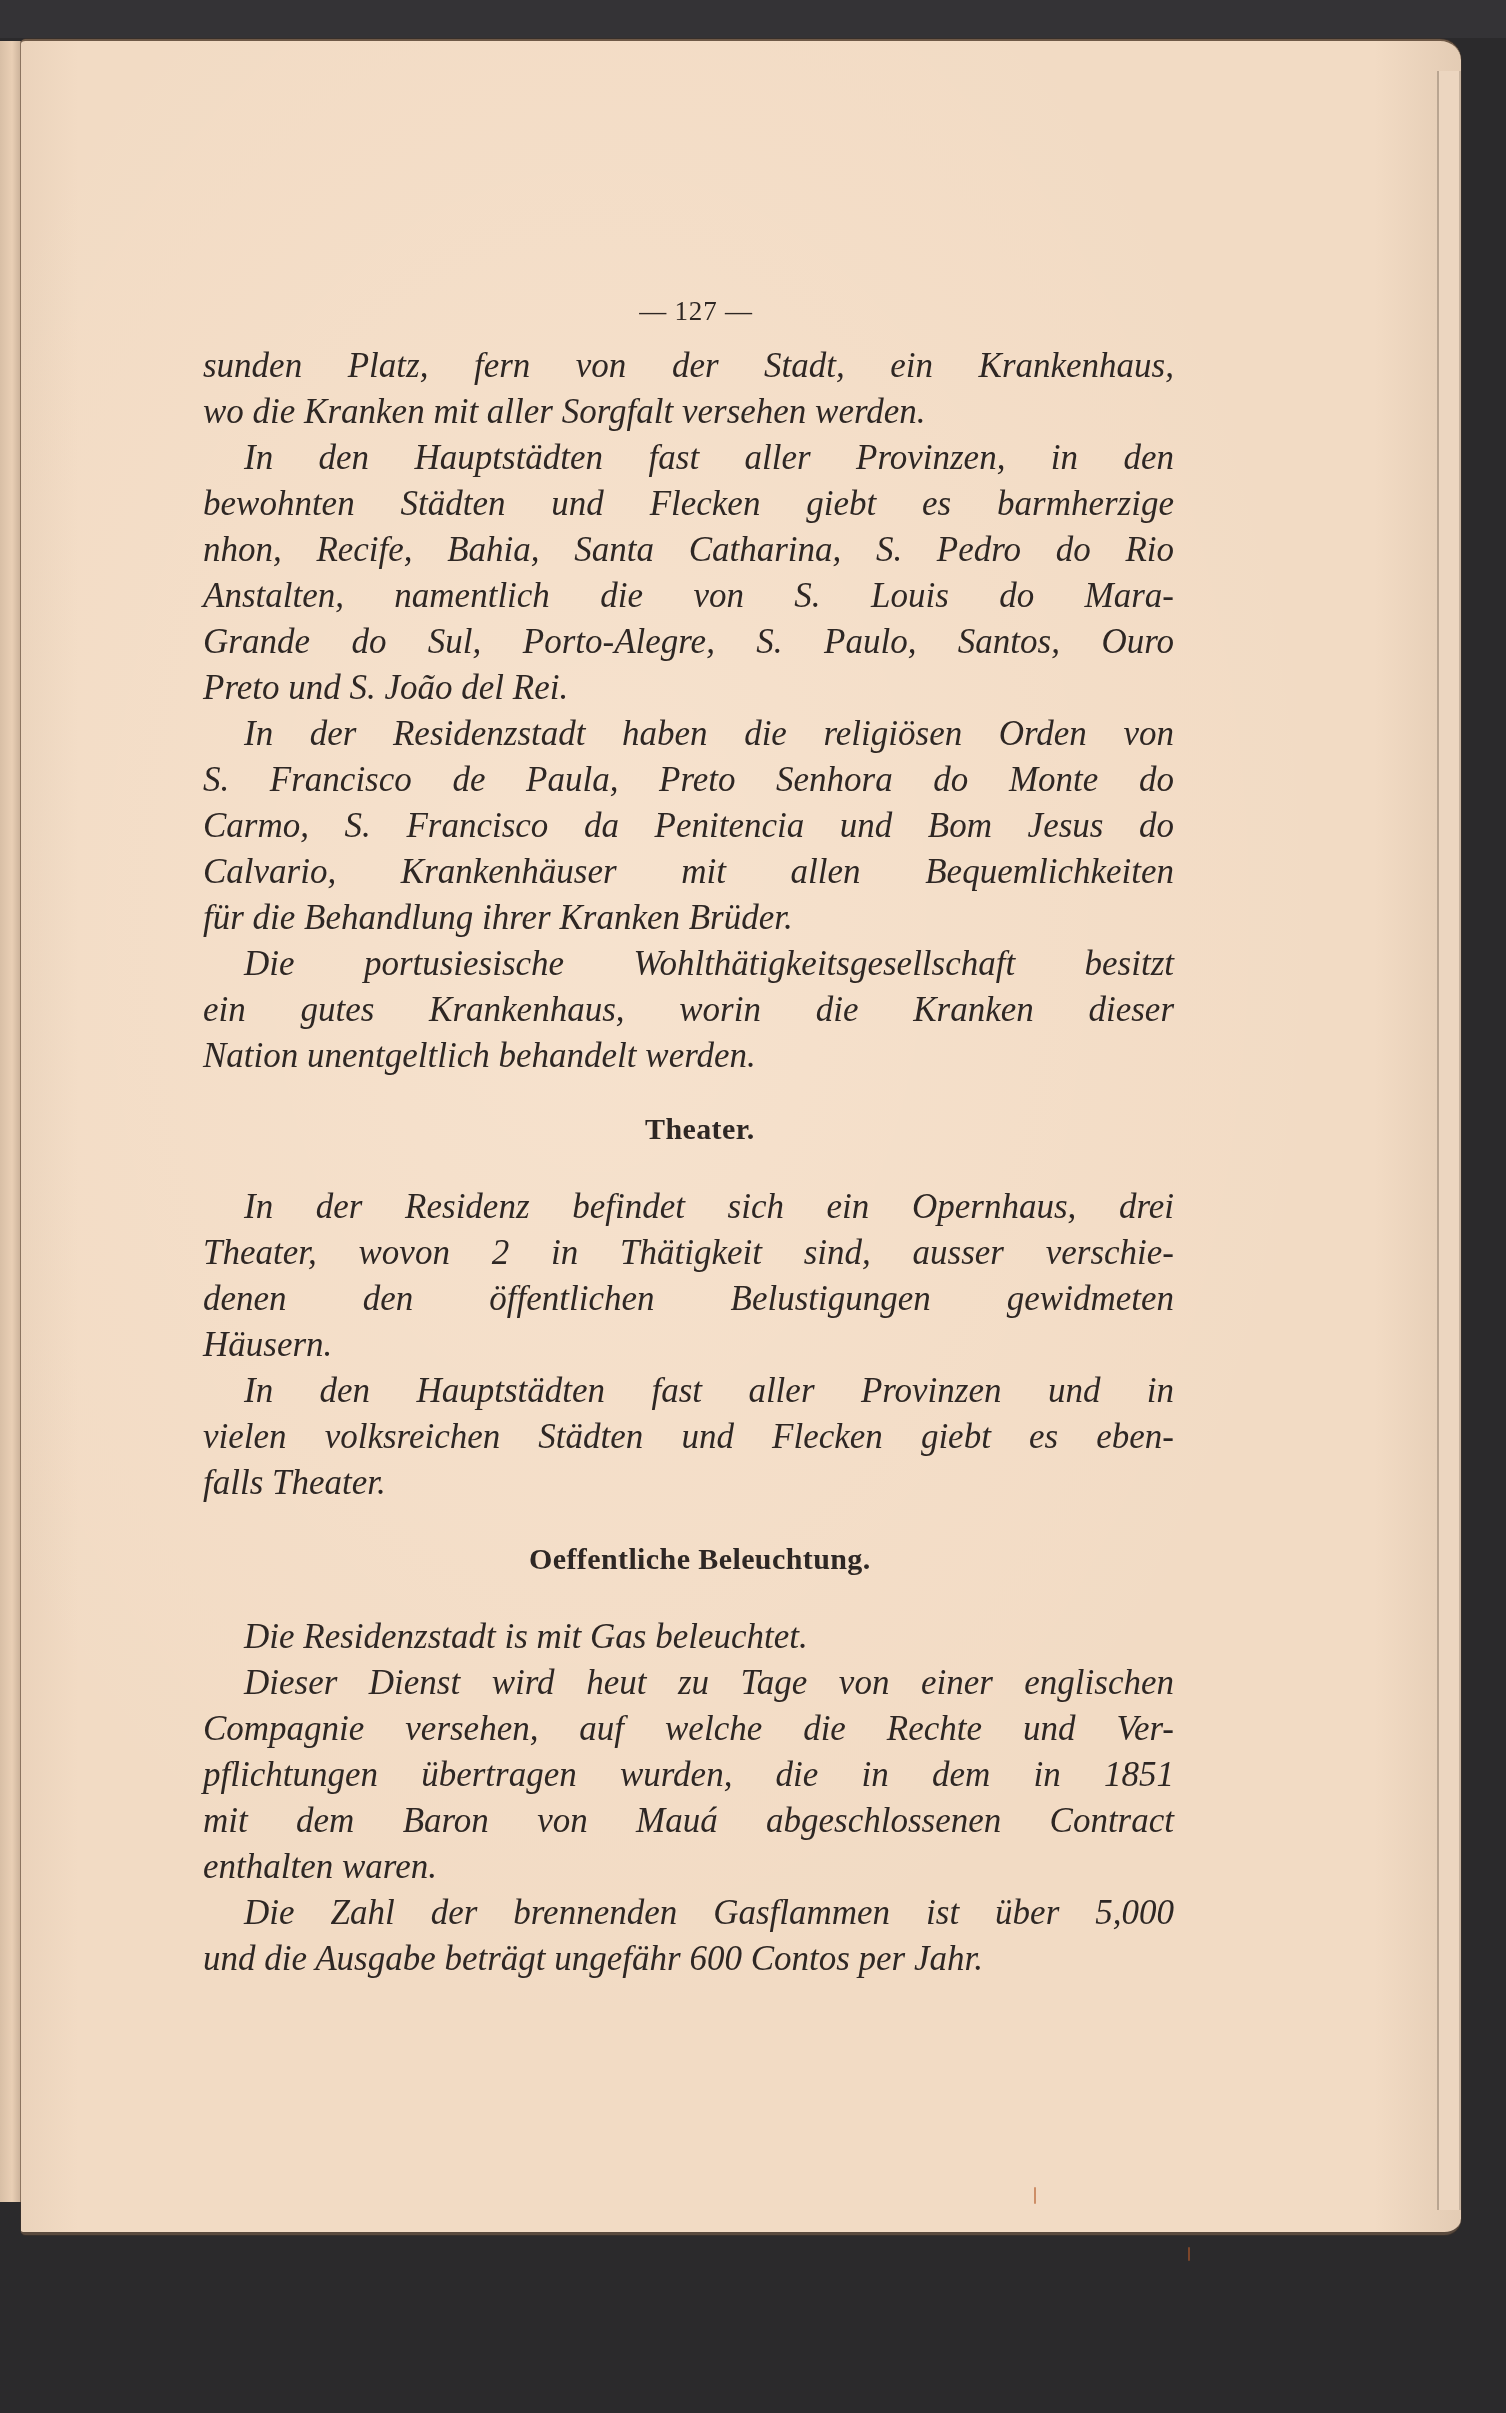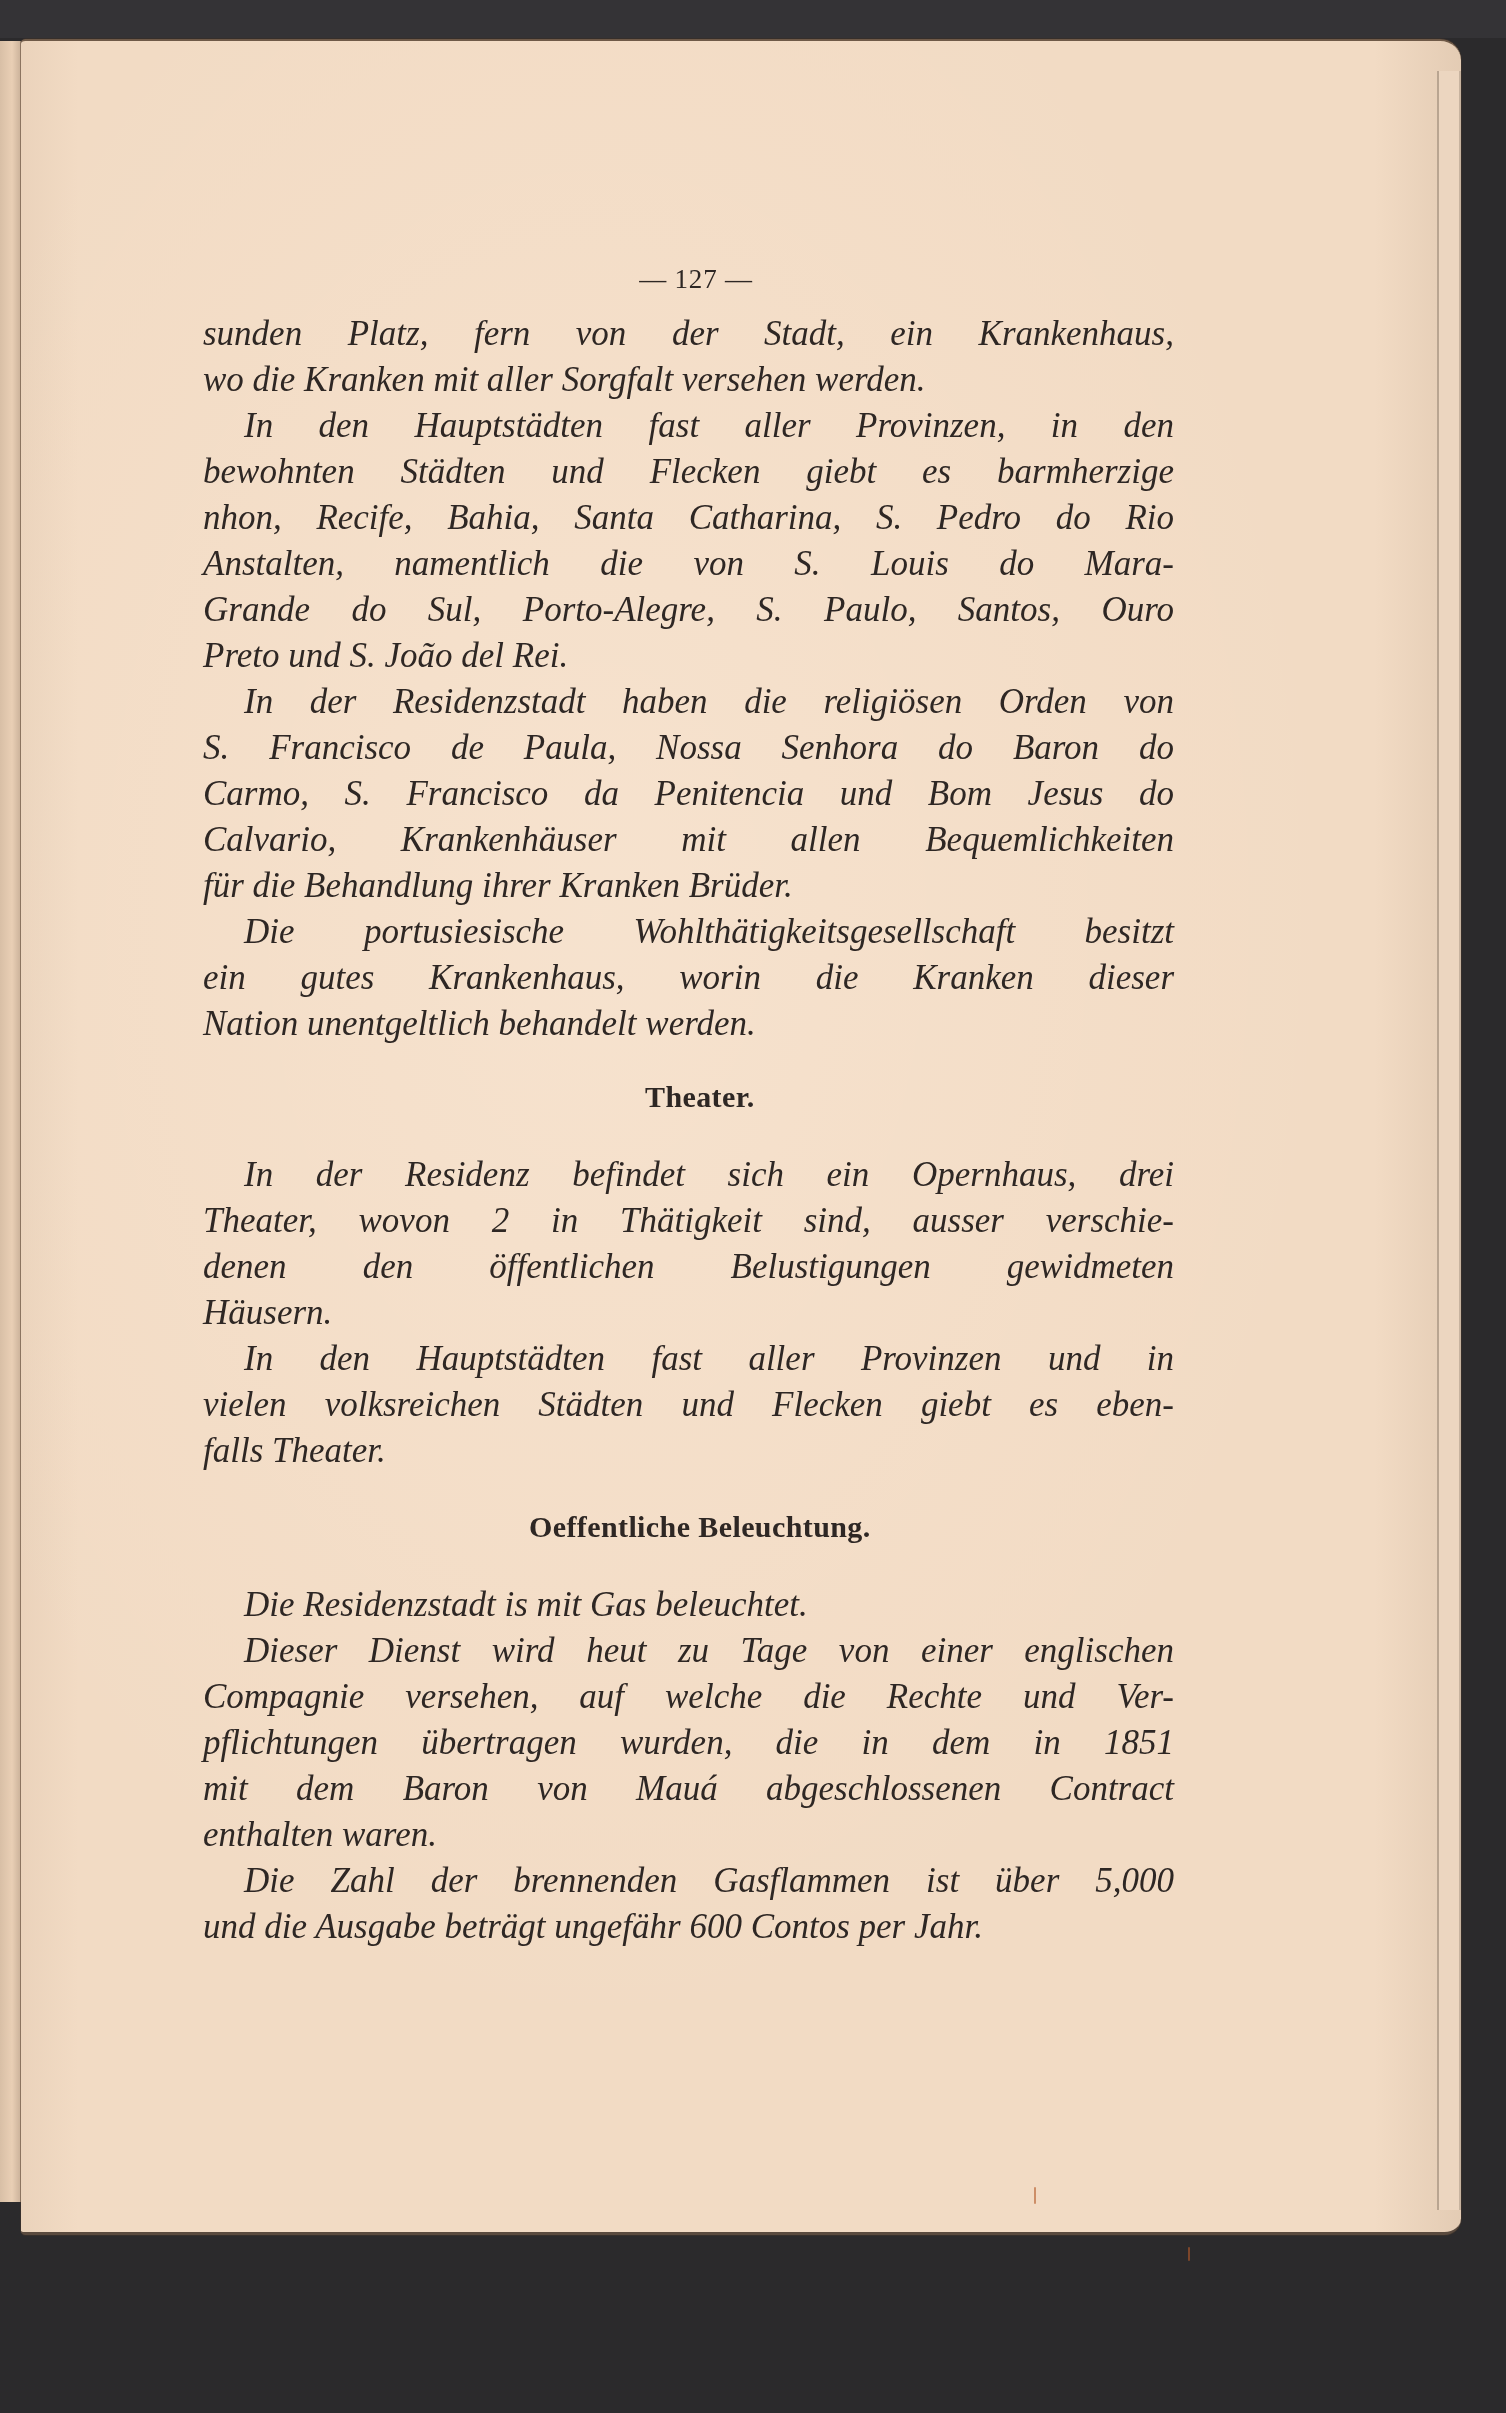--- a/index.html
+++ b/index.html
@@ -44,21 +44,21 @@
       position: absolute;
       right: 0; top: 30px;
       width: 19.6px; height: 2139px;
       border-left: 2.3px solid #b9a591;
       border-right: 2.3px solid #c7b39f;
       background: #ecd6c0;
     }
     .text-block {
       position: absolute;
       left: 203px;
-      top: 264px;
+      top: 296px;
       width: 971px;
       color: #2e2724;
       font-family: "Liberation Serif", "DejaVu Serif", serif;
       font-size: 35px;
       line-height: 46px;
     }
     .page-number {
       text-align: center;
       font-size: 27px;
       line-height: 30px;
@@ -119,21 +119,21 @@
       <div class="para">
         <span class="line" style="text-align: justify; text-align-last: justify; text-indent: 41px;">In den Hauptstädten fast aller Provinzen, in den</span>
         <span class="line" style="text-align: justify; text-align-last: justify;">bewohnten Städten und Flecken giebt es barmherzige</span>
         <span class="line" style="text-align: justify; text-align-last: justify;">nhon, Recife, Bahia, Santa Catharina, S. Pedro do Rio</span>
         <span class="line" style="text-align: justify; text-align-last: justify;">Anstalten, namentlich die von S. Louis do Mara-</span>
         <span class="line" style="text-align: justify; text-align-last: justify;">Grande do Sul, Porto-Alegre, S. Paulo, Santos, Ouro</span>
         <span class="line" style="text-align: center; text-align-last: left;">Preto und S. João del Rei.</span>
       </div>
       <div class="para">
         <span class="line" style="text-align: justify; text-align-last: justify; text-indent: 41px;">In der Residenzstadt haben die religiösen Orden von</span>
-        <span class="line" style="text-align: justify; text-align-last: justify;">S. Francisco de Paula, Nossa Senhora do Baron do</span>
+        <span class="line" style="text-align: justify; text-align-last: justify;">S. Francisco de Paula, Preto Senhora do Monte do</span>
         <span class="line" style="text-align: justify; text-align-last: justify;">Carmo, S. Francisco da Penitencia und Bom Jesus do</span>
         <span class="line" style="text-align: justify; text-align-last: justify;">Calvario, Krankenhäuser mit allen Bequemlichkeiten</span>
         <span class="line" style="text-align: left; text-align-last: left;">für die Behandlung ihrer Kranken Brüder.</span>
       </div>
       <div class="para">
         <span class="line" style="text-align: justify; text-align-last: justify; text-indent: 41px;">Die portusiesische Wohlthätigkeitsgesellschaft besitzt</span>
         <span class="line" style="text-align: justify; text-align-last: justify;">ein gutes Krankenhaus, worin die Kranken dieser</span>
         <span class="line" style="text-align: right; text-align-last: left;">Nation unentgeltlich behandelt werden.</span>
       </div>
     </div>

